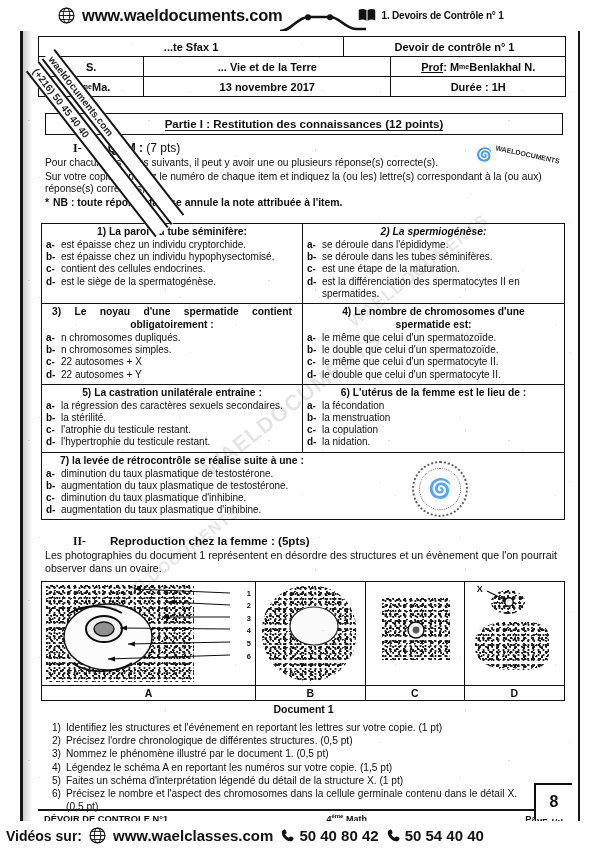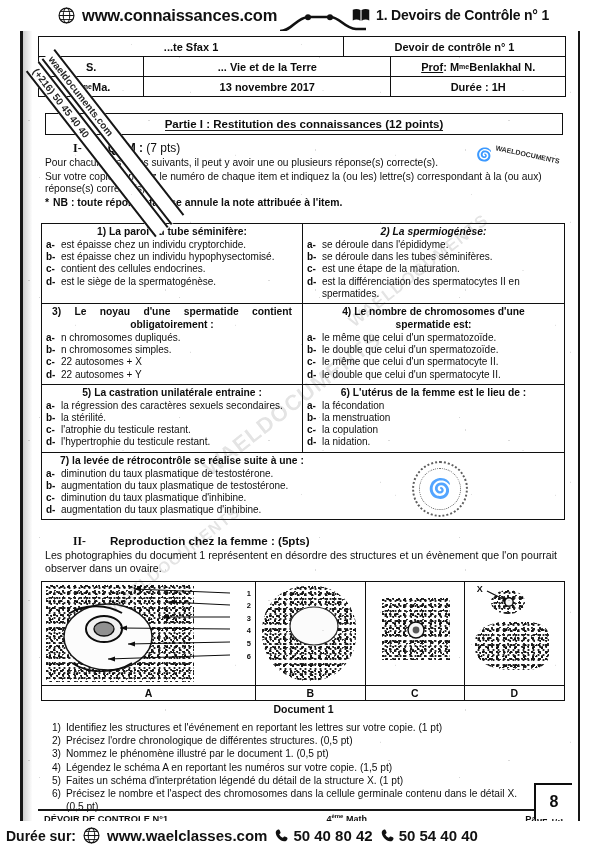--- a/index.html
+++ b/index.html
@@ -12,21 +12,21 @@
     position:relative;
   }
   
   .topbar{
     height:30px;display:flex;align-items:center;
     padding:0 0 0 0;background:#fff;position:relative;
   }
   .topbar .left{display:flex;align-items:center;gap:7px;margin-left:58px;}
   .topbar .right{display:flex;align-items:center;gap:6px;margin-left:75px;}
   .site-url{font-size:16.5px;font-weight:bold;letter-spacing:-.2px;}
-  .hdr-title{font-size:14px;font-weight:bold;letter-spacing:-.2px;}
+  .hdr-title{font-size:10px;font-weight:bold;letter-spacing:-.2px;}
   .globe{width:17px;height:17px;flex:0 0 auto;}
   .book{width:18px;height:14px;flex:0 0 auto;}
   
   .connector{position:absolute;left:278px;top:14px;width:90px;height:18px;}
   
   .sheet{
     position:absolute;left:20px;top:31px;width:560px;height:790px;
     background:#fdfdfd;
     border-left:3px solid #1a1a1a;
     border-right:2px solid #1a1a1a;
@@ -212,21 +212,21 @@
 
 <div class="topbar">
   <div class="left">
     <svg class="globe" viewBox="0 0 24 24">
       <circle cx="12" cy="12" r="10.5" fill="none" stroke="#111" stroke-width="1.6"></circle>
       <ellipse cx="12" cy="12" rx="4.6" ry="10.5" fill="none" stroke="#111" stroke-width="1.4"></ellipse>
       <line x1="1.5" y1="12" x2="22.5" y2="12" stroke="#111" stroke-width="1.4"></line>
       <line x1="3.2" y1="6.3" x2="20.8" y2="6.3" stroke="#111" stroke-width="1.3"></line>
       <line x1="3.2" y1="17.7" x2="20.8" y2="17.7" stroke="#111" stroke-width="1.3"></line>
     </svg>
-    <span class="site-url">www.connaissances.com</span>
+    <span class="site-url">www.waeldocuments.com</span>
   </div>
   <div class="right">
     <svg class="book" viewBox="0 0 24 18">
       <path d="M1 2 C4 .5 8 .5 11.3 2.3 L11.3 16.5 C8 14.7 4 14.7 1 16.2 Z" fill="#111"></path>
       <path d="M23 2 C20 .5 16 .5 12.7 2.3 L12.7 16.5 C16 14.7 20 14.7 23 16.2 Z" fill="#111"></path>
     </svg>
     <span class="hdr-title">1. Devoirs de Contrôle n° 1</span>
   </div>
   <svg class="connector" viewBox="0 0 90 18">
     <path d="M2 17 C14 17 18 4 30 3 L52 3 C62 3 66 14 78 15 L88 15" fill="none" stroke="#111" stroke-width="2.6"></path>
@@ -593,21 +593,21 @@
   </div>
 
   <div class="page-badge">8</div>
  </div>
 </div>
 
 <svg class="handle" viewBox="0 0 46 29">
   <path d="M0 1 L30 1 L44 28 L0 28 Z" fill="#fff" stroke="#111" stroke-width="2.4" stroke-linejoin="round"></path>
 </svg>
 <div class="botbar">
-  <span class="lbl">Durée sur:</span>
+  <span class="lbl">Vidéos sur:</span>
   <svg class="globe" viewBox="0 0 24 24">
     <circle cx="12" cy="12" r="10.5" fill="none" stroke="#111" stroke-width="1.6"></circle>
     <ellipse cx="12" cy="12" rx="4.6" ry="10.5" fill="none" stroke="#111" stroke-width="1.4"></ellipse>
     <line x1="1.5" y1="12" x2="22.5" y2="12" stroke="#111" stroke-width="1.4"></line>
     <line x1="3.2" y1="6.3" x2="20.8" y2="6.3" stroke="#111" stroke-width="1.3"></line>
     <line x1="3.2" y1="17.7" x2="20.8" y2="17.7" stroke="#111" stroke-width="1.3"></line>
   </svg>
   <span>www.waelclasses.com</span>
   <span class="phone">
     <svg class="phicon" viewBox="0 0 24 24">

